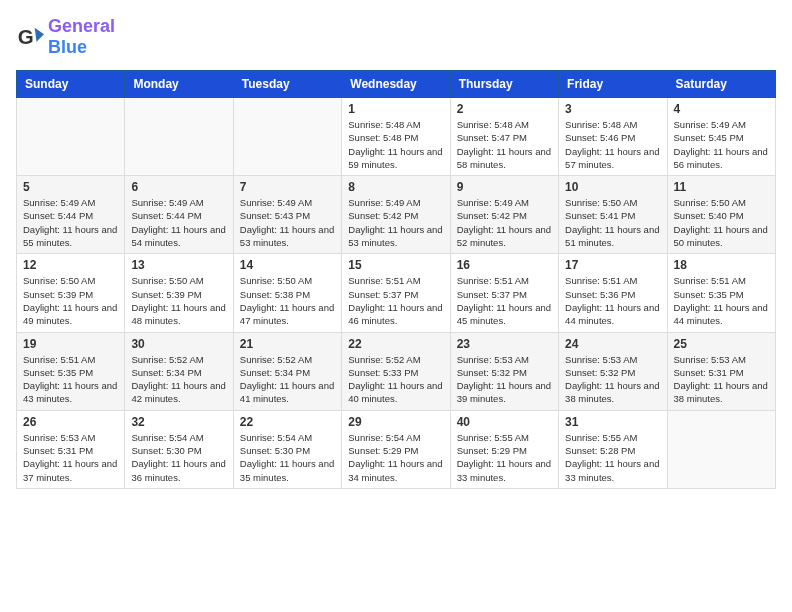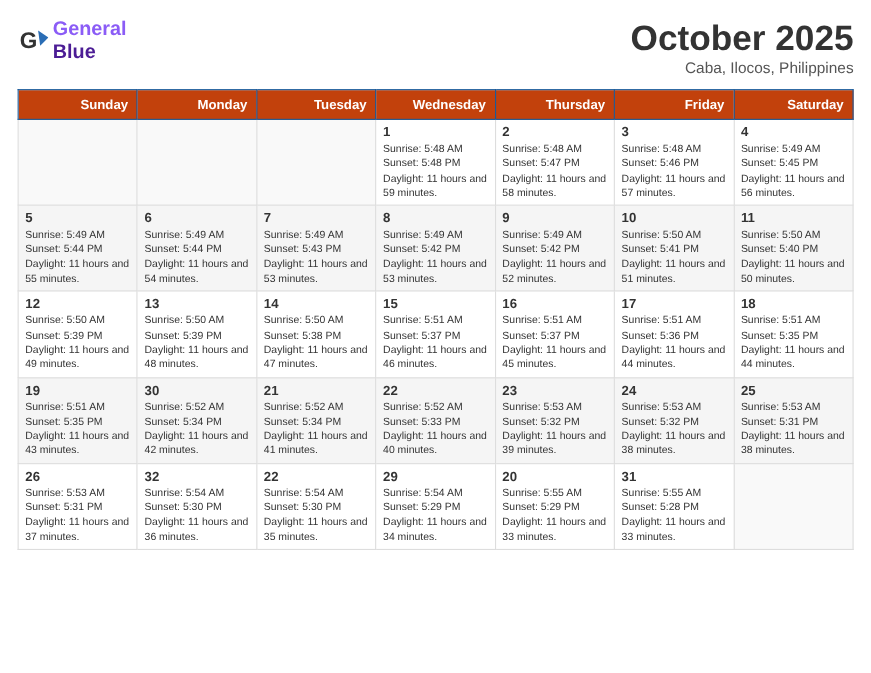--- a/index.html
+++ b/index.html
@@ -36,25 +36,25 @@
     .location-title {
       font-size: 14px;
       color: #555;
     }
     .calendar {
       width: 100%;
       border-collapse: collapse;
       border: 1px solid #ccc;
     }
     .calendar th {
-      background-color: #c2410c;
+      background-color: #1d4ed8;
       color: #fff;
       font-size: 12px;
       font-weight: bold;
-      text-align: right;
+      text-align: left;
       padding: 6px 8px;
       border: 1px solid #1a5a9a;
     }
     .calendar td {
       vertical-align: top;
       padding: 4px 6px;
       border: 1px solid #ddd;
       width: 108px;
       min-height: 80px;
       font-size: 10px;
@@ -83,26 +83,22 @@
 <body>
 
 <div class="header">
   <div class="logo">
     <svg class="logo-icon" viewBox="0 0 30 30">
       <text x="2" y="22" font-size="22" font-weight="bold" fill="#333">G</text>
       <polygon points="20,5 30,12 22,20" fill="#2a6db5"></polygon>
     </svg>
     <div>
       <span style="font-size:18px;font-weight:bold;color:#8b5cf6;">General</span><br>
-      <span style="font-size:18px;font-weight:bold;color:#4c1d95;">Blue</span>
+      <span style="font-size:18px;font-weight:bold;color:#3b82f6;">Blue</span>
     </div>
-  </div>
-  <div class="title-block">
-    <div class="month-title">October 2025</div>
-    <div class="location-title">Caba, Ilocos, Philippines</div>
   </div>
 </div>
 
 <table class="calendar">
   <thead>
     <tr>
     <th>Sunday</th>
         <th>Monday</th>
         <th>Tuesday</th>
         <th>Wednesday</th>
@@ -234,21 +230,21 @@
         </td>
         <td>
           <div class="day-number">22</div>
           <div class="day-info">Sunrise: 5:54 AM<br>Sunset: 5:30 PM<br>Daylight: 11 hours and 35 minutes.</div>
         </td>
         <td>
           <div class="day-number">29</div>
           <div class="day-info">Sunrise: 5:54 AM<br>Sunset: 5:29 PM<br>Daylight: 11 hours and 34 minutes.</div>
         </td>
         <td>
-          <div class="day-number">20</div>
+          <div class="day-number">40</div>
           <div class="day-info">Sunrise: 5:55 AM<br>Sunset: 5:29 PM<br>Daylight: 11 hours and 33 minutes.</div>
         </td>
         <td>
           <div class="day-number">31</div>
           <div class="day-info">Sunrise: 5:55 AM<br>Sunset: 5:28 PM<br>Daylight: 11 hours and 33 minutes.</div>
         </td>
         <td class="empty"></td>
       </tr>
     </tbody>
 </table>

